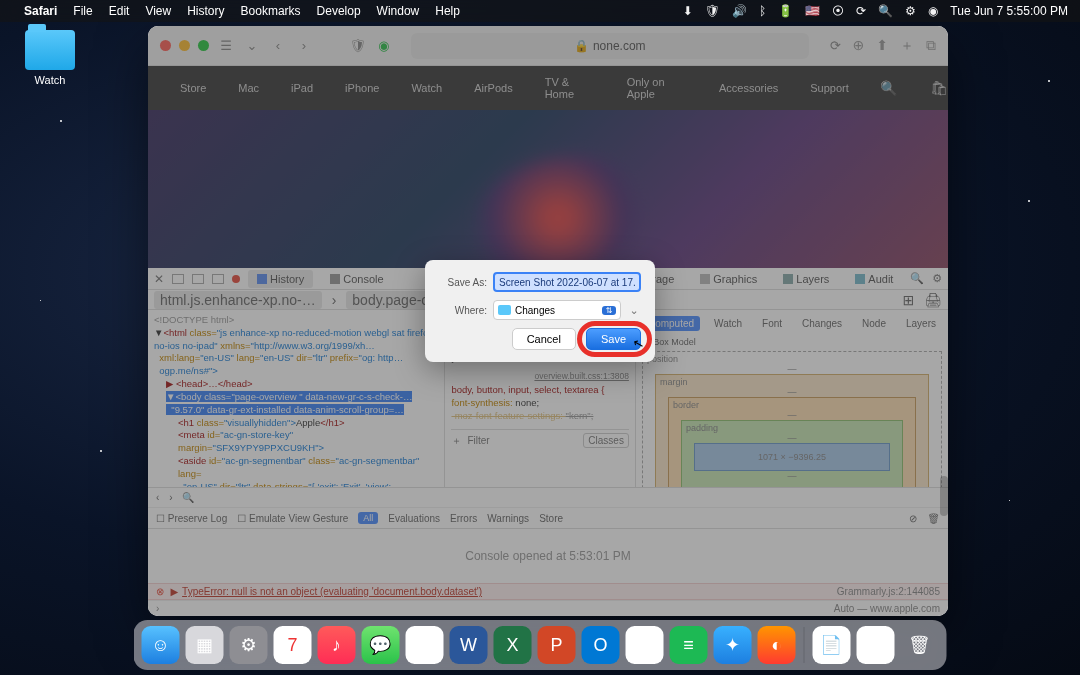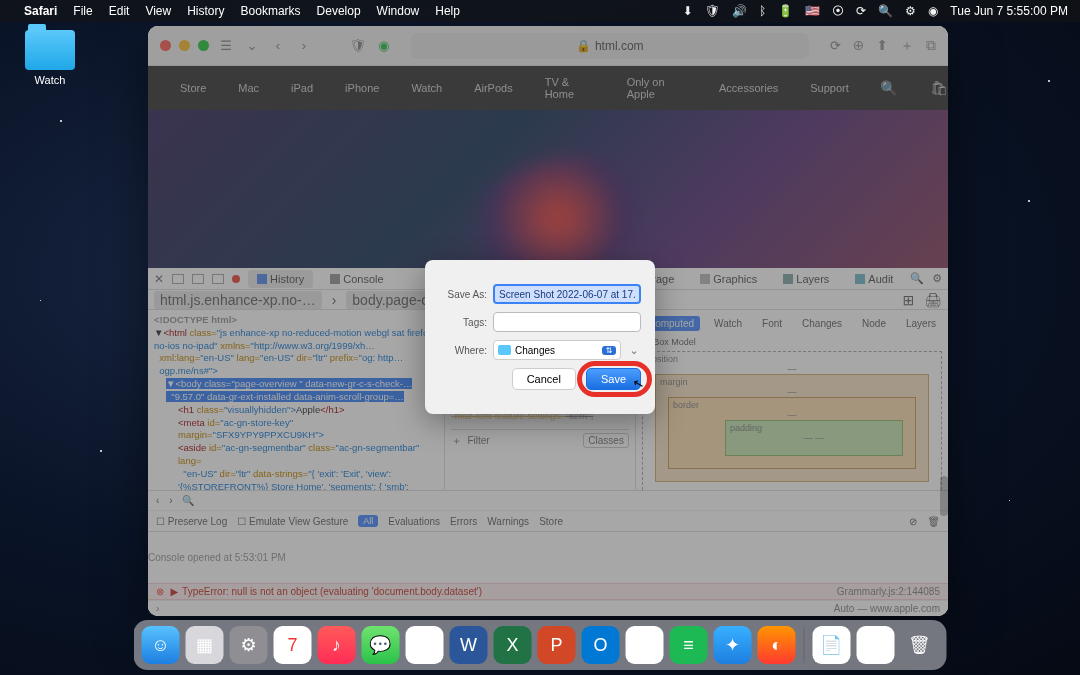--- a/index.html
+++ b/index.html
@@ -47,59 +47,59 @@
 .dev-top .tab.active { background:#eaeaea; }
 .dev-top .tabicn { width:10px; height:10px; display:inline-block; }
 .dev-top .el-icn { background:#5b8def; } .dev-top .co-icn{background:#999;} .dev-top .st-icn{background:#c7a04a;} .dev-top .gr-icn{background:#bbb;} .dev-top .ly-icn{background:#8aa;} .dev-top .au-icn{background:#7bc;}
 
 .dev-crumb { height:20px; border-bottom:1px solid #ddd; display:flex; align-items:center; padding:0 6px; gap:10px; color:#666; font-size:14px; }
 .dev-crumb .pill { background:#e8e8e8; padding:1px 6px; border-radius:3px; }
 
 .dev-body { flex:1; display:flex; overflow:hidden; }
 
 .dom-panel { width:332px; border-right:1px solid #ddd; padding:4px 6px; font-family: Menlo,monospace; font-size:9.5px; line-height:1.35; overflow:hidden; color:#333; }
-.dom-panel .doctype{color:#999;font-weight:bold;} .dom-panel .tag{color:#a31515;} .dom-panel .attr{color:#c28400;} .dom-panel .val{color:#1a7dd6;}
+.dom-panel .doctype{color:#999;} .dom-panel .tag{color:#a31515;} .dom-panel .attr{color:#c28400;} .dom-panel .val{color:#1a7dd6;}
 .dom-panel .sel { background:#3b82f6; color:#fff; display:inline; } .dom-panel .sel .tag,.dom-panel .sel .attr,.dom-panel .sel .val{color:#fff;}
 
 .styles-panel { width:212px; border-right:1px solid #ddd; padding:4px 6px; font-family:Menlo,monospace; font-size:9.5px; line-height:1.35; color:#333; }
 .styles-panel .src { float:right; color:#888; font-size:8.5px; text-decoration:underline; }
 .styles-panel .block { margin-bottom:6px; }
 .styles-panel .sel2{color:#a31515;} .styles-panel .prop{color:#c28400;} .styles-panel .pval{color:#333;}
 .styles-filter { border-top:1px solid #ddd; margin-top:4px; padding-top:3px; display:flex; align-items:center; gap:6px; font-size:10px; color:#777; font-family:-apple-system; }
 
 .computed-panel { flex:1; padding:6px; font-size:10px; }
 .computed-tabs { display:flex; gap:8px; font-size:10px; color:#666; margin-bottom:6px; }
 .computed-tabs .ct { padding:2px 6px; border-radius:3px; }
 .computed-tabs .ct.active { background:#4c8dff; color:#fff; }
 .box-model { font-size:9px; }
 .box-model .bm-label { color:#666; margin-bottom:4px; }
 .bm { border:1px dashed #aaa; padding:12px; text-align:center; position:relative; color:#888; font-size:9px; }
 .bm.pos { background:#fff; }
 .bm.mar { background:#f9e6c8; border:1px solid #d4b06a; }
 .bm.bor { background:#fddfb3; border:1px solid #c89b5a; }
-.bm.pad { background:#c6e5b3; border:1px solid #8cbf6e;margin-left:44px; }
+.bm.pad { background:#c6e5b3; border:1px solid #8cbf6e; }
 .bm.cnt { background:#a8c8e8; border:1px solid #6a9acb; padding:8px 4px; white-space:nowrap; }
 .bm .lbl { position:absolute; top:2px; left:4px; font-size:9px; }
 
 .dev-foot { border-top:1px solid #ddd; }
 .df-row { height:20px; display:flex; align-items:center; padding:0 8px; gap:10px; font-size:10px; color:#666; }
 .df-row .pill2 { background:#4c8dff; color:#fff; padding:1px 5px; border-radius:3px; font-size:9px; }
 .df-row .trash { margin-left:auto; }
 .console-area { border-top:1px solid #ddd; }
-.console-msg { color:#999; font-size:10px; padding:20px 0; }
+.console-msg { text-align:center; color:#999; font-size:12px; padding:20px 0; }
 .console-err { display:flex; align-items:center; padding:2px 8px; background:#fff0f0; border-top:1px solid #f5d0d0; border-bottom:1px solid #f5d0d0; font-size:10px; }
 .console-err .ericn { color:#e74c3c; margin-right:6px; }
-.console-err .ertxt { color:#c0392b; }
+.console-err .ertxt { color:#c0392b;text-decoration:underline; }
 .console-err .ersrc { margin-left:auto; color:#888; }
 .console-foot { display:flex; padding:2px 8px; font-size:10px; color:#888; border-top:1px solid #eee; }
 .console-foot .cf-r { margin-left:auto; }
 .scroll-hint { position:absolute; bottom:100px; right:0; width:8px; height:40px; background:rgba(0,0,0,0.25); border-radius:4px; }
 
 
-.modal { position:absolute; top:260px; left:50%; transform:translateX(-50%); width:230px; background:#f0f0f0; border-radius:8px; box-shadow:0 8px 30px rgba(0,0,0,0.35); padding:24px 14px; z-index:20; font-size:11px; }
+.modal { position:absolute; top:260px; left:50%; transform:translateX(-50%); width:230px; background:#f0f0f0; border-radius:8px; box-shadow:0 8px 30px rgba(0,0,0,0.35); padding:12px 14px; z-index:20; font-size:11px; }
 .modal-row { display:flex; align-items:center; margin-bottom:8px; gap:6px; }
 .modal-row .mlbl { width:48px; text-align:right; color:#555; font-size:10px; }
 .modal-row input { flex:1; height:20px; border:1px solid #bbb; border-radius:4px; padding:0 4px; font-size:10px; }
 .modal-row input.selected { border:2px solid #3b82f6; background:#cfe0ff; color:#1a3a7a; }
 .modal-row .where { flex:1; height:20px; border:1px solid #ccc; border-radius:4px; background:#fff; display:flex; align-items:center; padding:0 4px; font-size:10px; gap:4px; }
 .modal-row .where .fld2 { width:13px; height:10px; background:#5ac8fa; border-radius:2px; }
 .modal-row .where .dd { margin-left:auto; background:#2a6fd6; color:#fff; width:14px; text-align:center; border-radius:3px; font-size:8px; }
 .modal-row .expand { width:14px; text-align:center; color:#777; }
 .modal-btns { display:flex; justify-content:flex-end; gap:10px; margin-top:6px; }
 .modal-btns button { height:22px; padding:0 14px; border-radius:5px; border:1px solid #ccc; background:#fff; font-size:11px; cursor:pointer; }
@@ -162,21 +162,21 @@
     <div class="tl-dot tl-grn"></div>
     <span class="tl-icn">☰</span>
     <span class="tl-icn">⌄</span>
     <span class="tl-icn">‹</span>
     <span class="tl-icn">›</span>
     <span style="flex:0 0 20px"></span>
     <span class="tl-icn">🛡</span>
     <span class="tl-icn" style="color:#2bc24a">◉</span>
     <div class="urlbar">
       <span>🔒</span>
-      <span>html.com</span>
+      <span>none.com</span>
     </div>
     <span class="tl-icn">⟳</span>
     <div class="titlebar-right">
       <span>⊕</span>
       <span>⬆</span>
       <span>＋</span>
       <span>⧉</span>
     </div>
   </div>
 
@@ -240,20 +240,21 @@
       <span class="pill">body.page-overview</span>
       <span style="flex:1"></span>
       <span>⊞</span>
       <span>🖨</span>
     </div>
 
     <div class="dev-body">
       <div class="dom-panel">
         <div><span class="doctype">&lt;!DOCTYPE html&gt;</span></div>
         <div>▼<span class="tag">&lt;html </span><span class="attr">class=</span><span class="val">"js enhance-xp no-reduced-motion webgl sat firefox no-ios no-ipad" </span><span class="attr">xmlns=</span><span class="val">"http://www.w3.org/1999/xh…</span><br>&nbsp;&nbsp;<span class="attr">xml:lang=</span><span class="val">"en-US" </span><span class="attr">lang=</span><span class="val">"en-US" </span><span class="attr">dir=</span><span class="val">"ltr" </span><span class="attr">prefix=</span><span class="val">"og: http…</span><br>&nbsp;&nbsp;<span class="val">ogp.me/ns#"&gt;</span></div>
+        <div style="padding-left:12px;"><span class="tag">▶ &lt;head&gt;…&lt;/head&gt;</span></div>
         <div style="padding-left:12px;"><span class="sel">▼<span class="tag">&lt;body </span><span class="attr">class=</span><span class="val">"page-overview " </span><span class="attr">data-new-gr-c-s-check-…</span><br>&nbsp;&nbsp;<span class="val">"9.57.0" </span><span class="attr">data-gr-ext-installed </span><span class="attr">data-anim-scroll-group=…</span></span></div>
         <div style="padding-left:24px;"><span class="tag">&lt;h1 </span><span class="attr">class=</span><span class="val">"visuallyhidden"&gt;</span><span>Apple</span><span class="tag">&lt;/h1&gt;</span></div>
         <div style="padding-left:24px;"><span class="tag">&lt;meta </span><span class="attr">id=</span><span class="val">"ac-gn-store-key" </span><span class="attr">margin=</span><span class="val">"SFX9YPY9PPXCU9KH"&gt;</span></div>
         <div style="padding-left:24px;"><span class="tag">&lt;aside </span><span class="attr">id=</span><span class="val">"ac-gn-segmentbar" </span><span class="attr">class=</span><span class="val">"ac-gn-segmentbar" </span><span class="attr">lang=</span><br>&nbsp;&nbsp;<span class="val">"en-US" </span><span class="attr">dir=</span><span class="val">"ltr" </span><span class="attr">data-strings=</span><span class="val">"{ 'exit': 'Exit', 'view': '{%STOREFRONT%} Store Home', 'segments': { 'smb': 'Business Store Home', 'eduInd': 'Education Store Home', 'other': 'Store Home' } }"&gt;</span></div>
 
       </div>
 
       <div class="styles-panel">
         <div class="block"><span class="src">overview.built.css:1:28903</span><br>
           <span class="sel2">body {</span><br>
@@ -280,20 +281,21 @@
           <span class="ct">Changes</span>
           <span class="ct">Node</span>
           <span class="ct">Layers</span>
         </div>
         <div class="box-model">
           <div class="bm-label">▼ <span>Box Model</span></div>
           <div class="bm pos"><span class="lbl">position</span><span>—</span>
             <div class="bm mar"><span class="lbl">margin</span><span>—</span>
               <div class="bm bor"><span class="lbl">border</span><span>—</span>
                 <div class="bm pad"><span class="lbl">padding</span><span>—</span>
+                  <div class="bm cnt">1071 × −9396.25</div>
                 <span>—</span></div>
               </div>
             </div>
           </div>
         </div>
 
       </div>
     </div>
 
     <div class="dev-foot">
@@ -330,24 +332,20 @@
     <div class="scroll-hint"></div>
   </div>
 
   <div class="window-dim"></div>
 </div>
 
 <div class="modal">
   <div class="modal-row">
     <span class="mlbl">Save As:</span>
     <input class="selected" value="Screen Shot 2022-06-07 at 17.54.4" style="">
-  </div>
-  <div class="modal-row">
-    <span class="mlbl">Tags:</span>
-    <input style="">
   </div>
   <div class="modal-row">
     <span class="mlbl">Where:</span>
     <div class="where">
       <span class="fld2"></span>
       <span>Changes</span>
       <span class="dd">⇅</span>
     </div>
     <span class="expand">⌄</span>
   </div>

